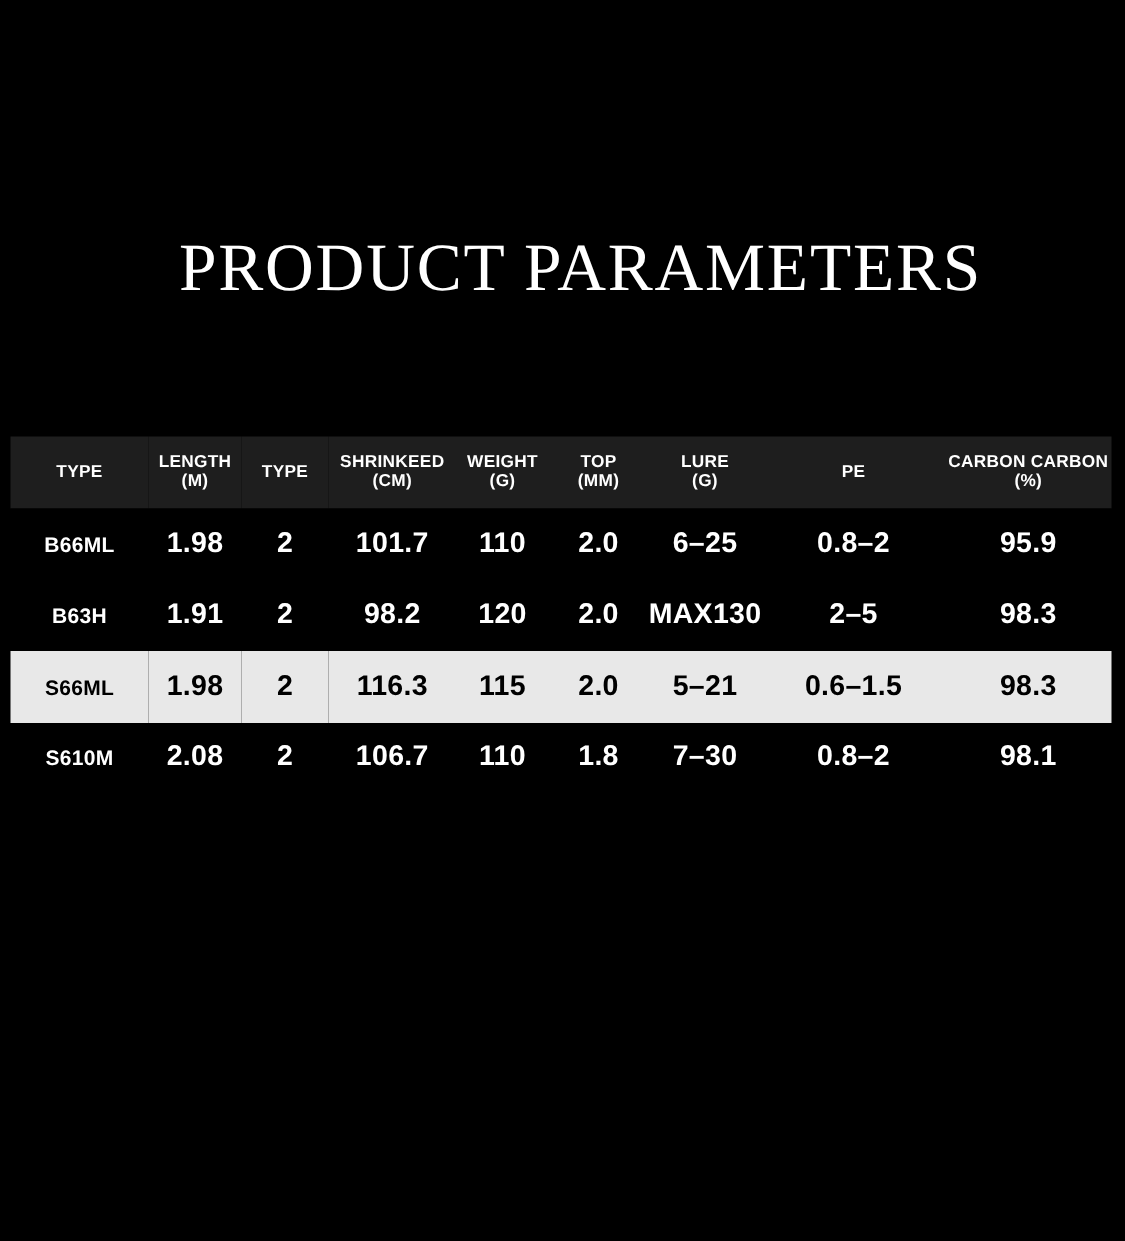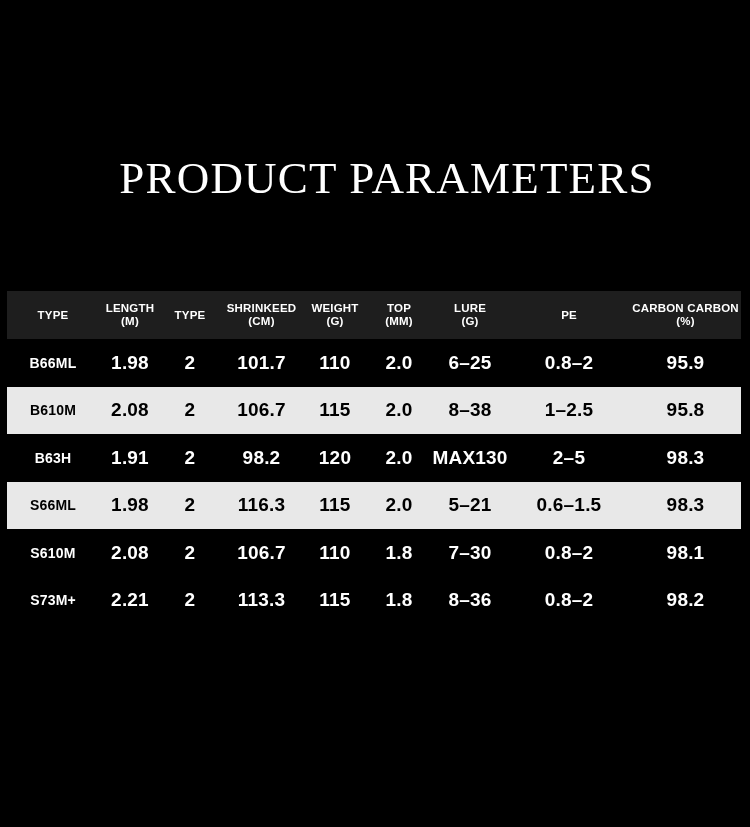--- a/index.html
+++ b/index.html
@@ -176,31 +176,20 @@
           <td class="type-cell">B66ML</td>
           <td>1.98</td>
           <td>2</td>
           <td>101.7</td>
           <td>110</td>
           <td>2.0</td>
           <td>6–25</td>
           <td>0.8–2</td>
           <td>95.9</td>
         </tr>
-        <tr class="light">
-          <td class="type-cell">B610M</td>
-          <td>2.08</td>
-          <td>2</td>
-          <td>106.7</td>
-          <td>115</td>
-          <td>2.0</td>
-          <td>8–38</td>
-          <td>1–2.5</td>
-          <td>95.8</td>
-        </tr>
         <tr class="dark">
           <td class="type-cell">B63H</td>
           <td>1.91</td>
           <td>2</td>
           <td>98.2</td>
           <td>120</td>
           <td>2.0</td>
           <td>MAX130</td>
           <td>2–5</td>
           <td>98.3</td>
@@ -220,28 +209,17 @@
           <td class="type-cell">S610M</td>
           <td>2.08</td>
           <td>2</td>
           <td>106.7</td>
           <td>110</td>
           <td>1.8</td>
           <td>7–30</td>
           <td>0.8–2</td>
           <td>98.1</td>
         </tr>
-        <tr class="dark">
-          <td class="type-cell">S73M+</td>
-          <td>2.21</td>
-          <td>2</td>
-          <td>113.3</td>
-          <td>115</td>
-          <td>1.8</td>
-          <td>8–36</td>
-          <td>0.8–2</td>
-          <td>98.2</td>
-        </tr>
       </tbody>
     </table>
   </div>
 
 </div>
 
 </body></html>

